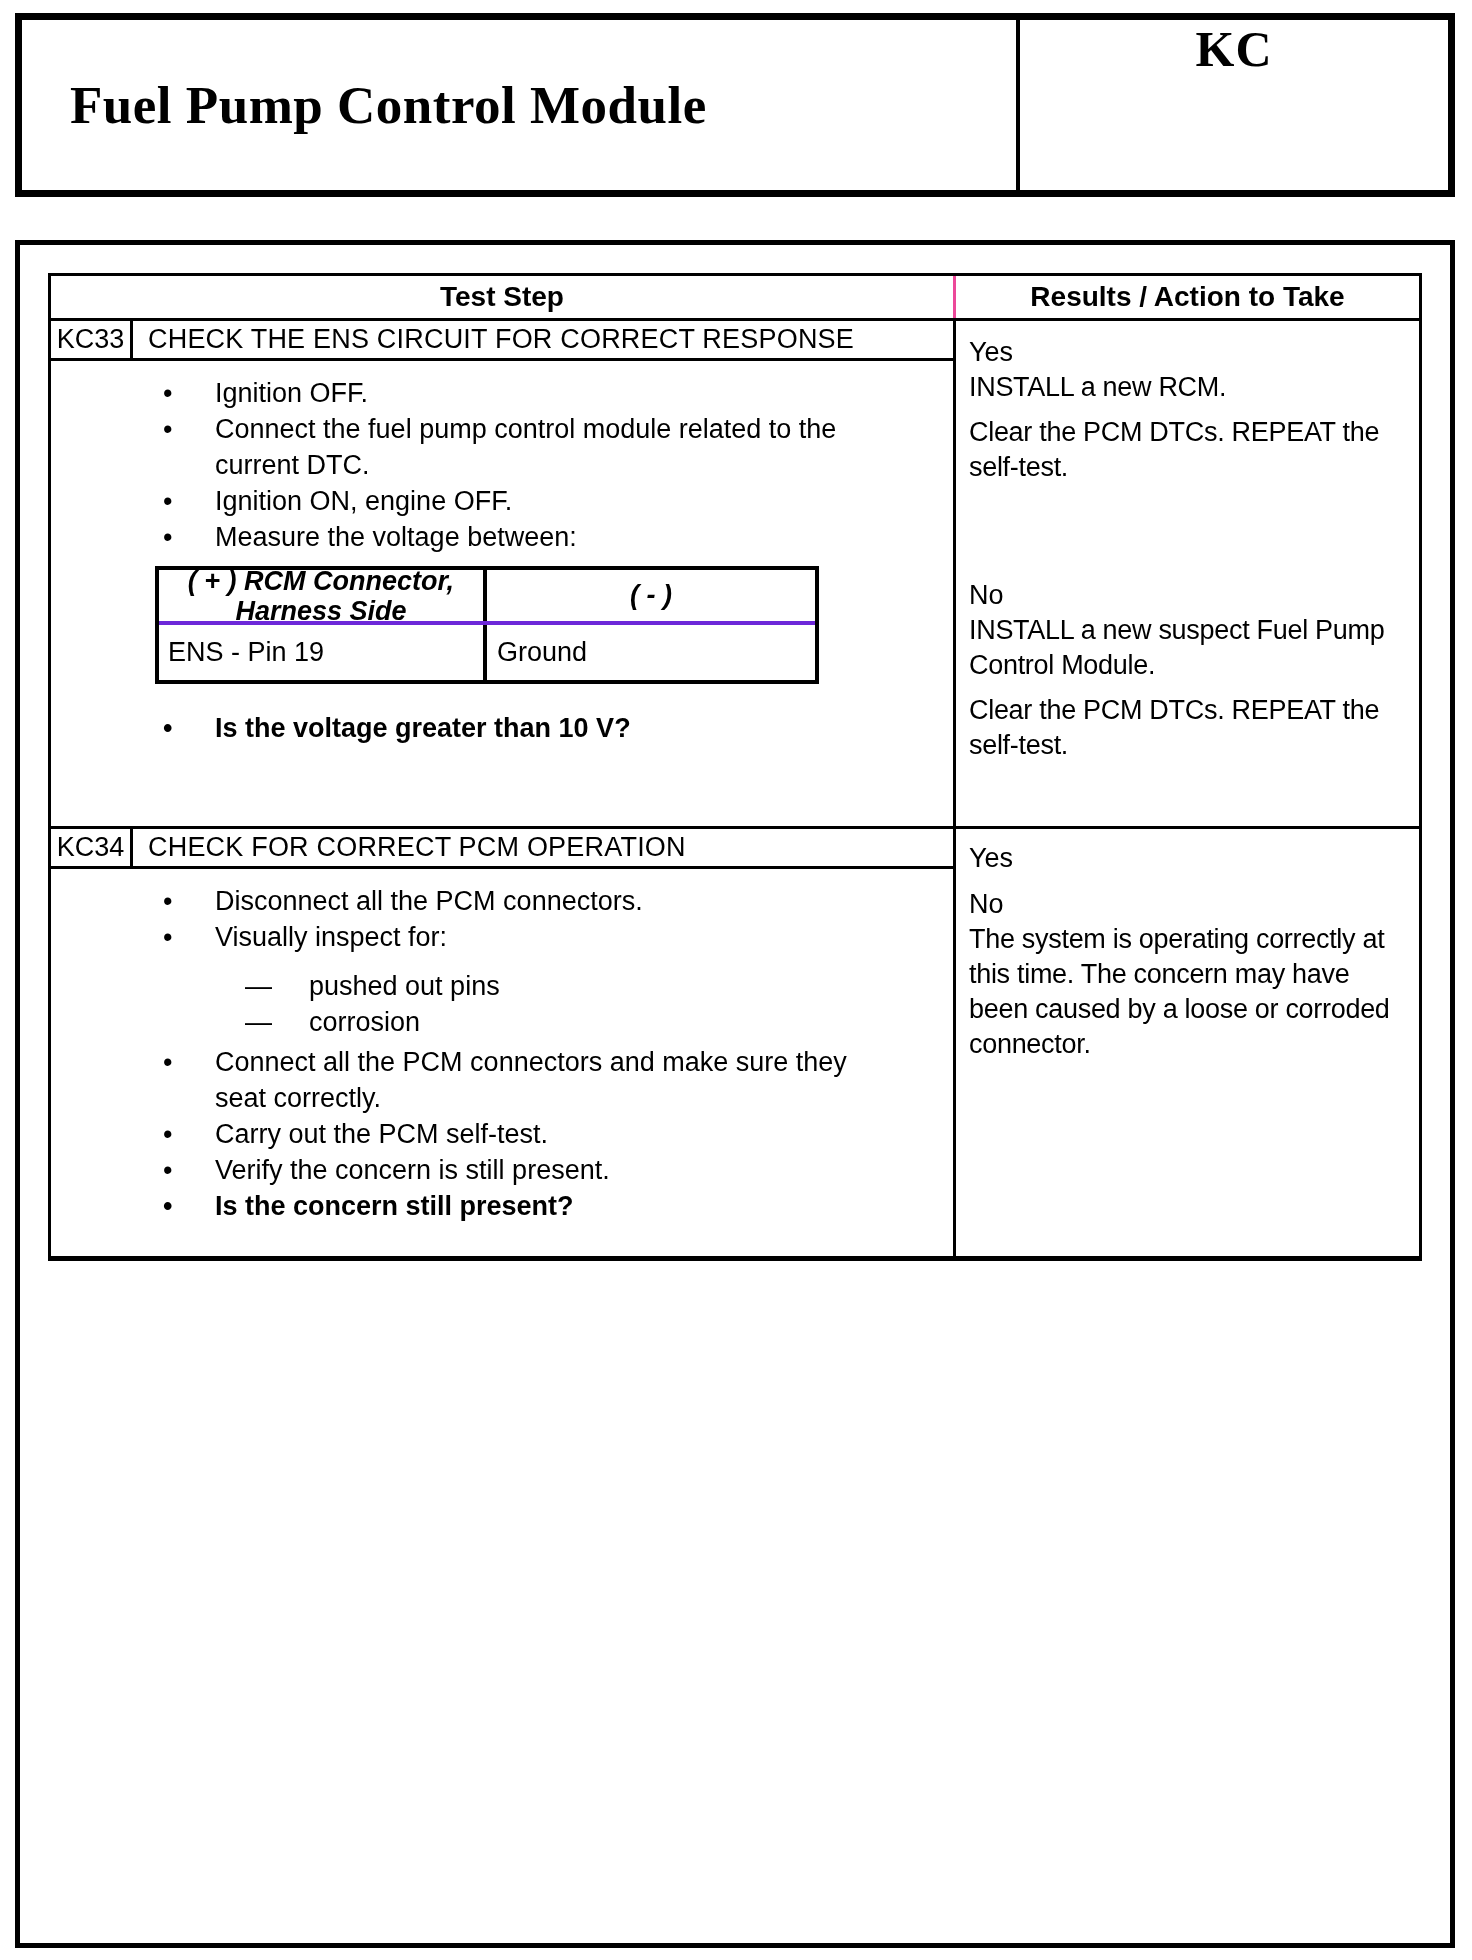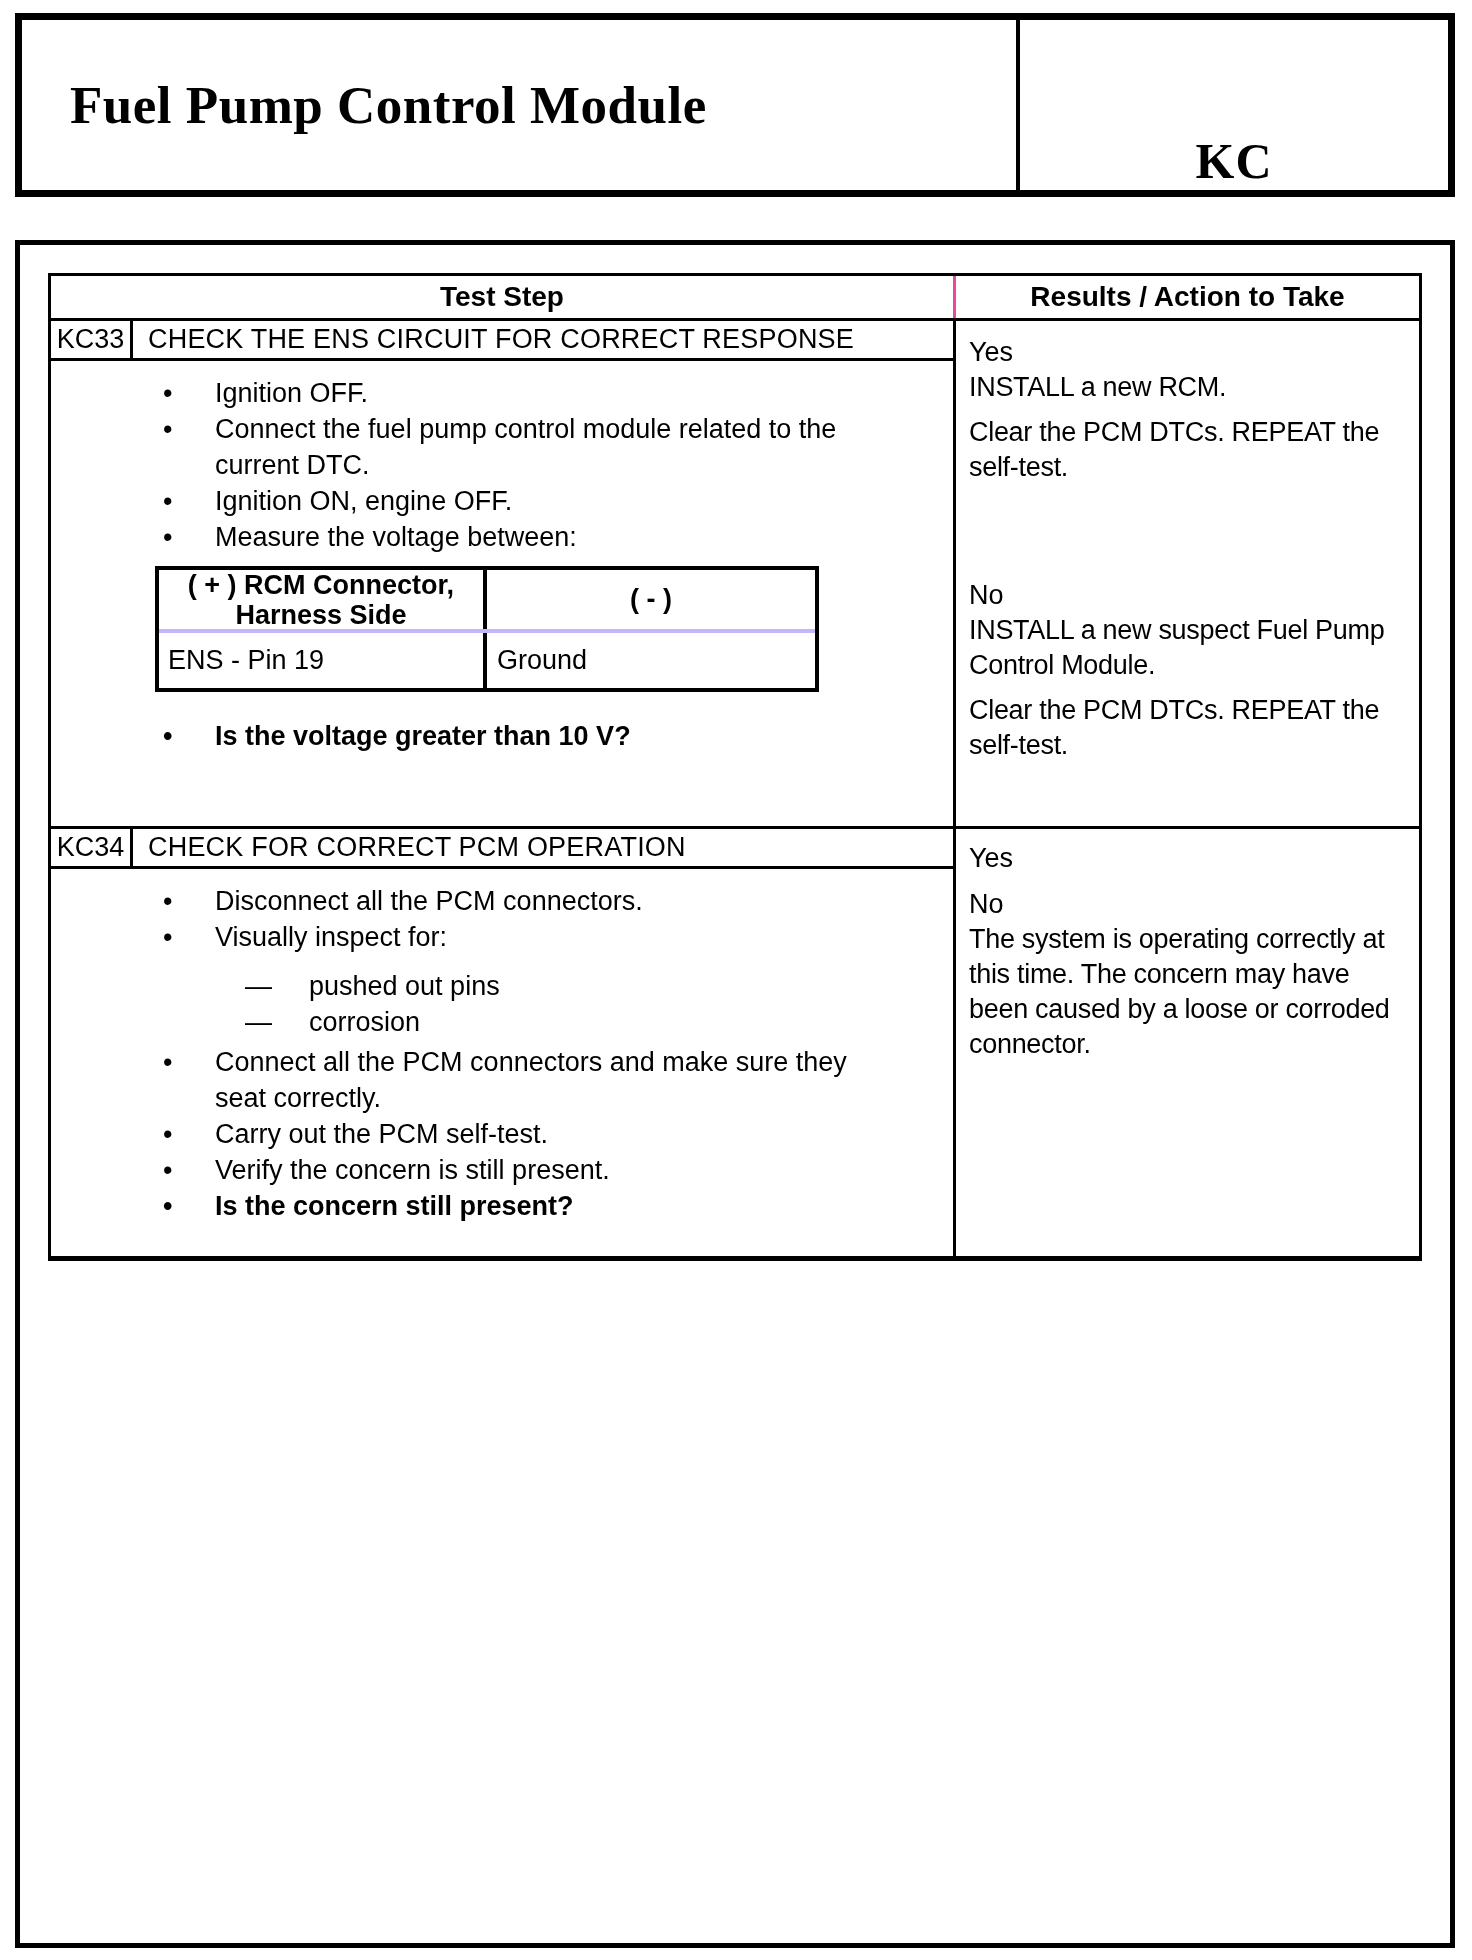--- a/index.html
+++ b/index.html
@@ -15,21 +15,21 @@
   }
   .header-left {
     flex:1; display:flex; align-items:center; padding-left:48px;
     border-right:4px solid #000;
   }
   .page-title {
     font-family:"Liberation Serif", serif; font-weight:bold; font-size:53px;
     letter-spacing:0.5px;
   }
   .header-right {
-    width:428px; display:flex; align-items:flex-end; justify-content:center;
+    width:428px; display:flex; align-items:flex-start; justify-content:center;
   }
   .section-code {
     font-family:"Liberation Serif", serif; font-weight:bold; font-size:50px;
     letter-spacing:1px;
   }
   
   .content-box {
     position:absolute; left:15px; top:240px; width:1440px; height:1708px;
     border:5px solid #000;
   }
@@ -66,21 +66,21 @@
   .bullet { display:flex; padding-left:112px; line-height:36px; }
   .bullet-marker { width:42px; flex:none; }
   .bullet-text { max-width:640px;margin-left:10px; }
   .bullet.question { margin-top:26px; font-weight:bold; }
   .sub-items { margin:13px 0 4px 0; }
   .sub-item { display:flex; padding-left:194px; line-height:36px; }
   .dash-marker { width:64px; flex:none; }
 
   
   .mini-table { margin:11px 0 0 104px; width:664px; border:4px solid #000; }
-  .mini-head { display:flex; height:63px; border-bottom:4px solid #c4b5fd; font-weight:bold; }
+  .mini-head { display:flex; height:55px; border-bottom:4px solid #6d28d9; font-weight:bold;font-style:italic; }
   .mini-head .mini-cell-1 {
     width:328px; border-right:4px solid #000;
     display:flex; align-items:center; justify-content:center;
     text-align:center; line-height:30px; padding:0 20px;
   }
   .mini-head .mini-cell-2 { flex:1; display:flex; align-items:center; justify-content:center; }
   .mini-row { display:flex; height:55px; }
   .mini-row .mini-cell-1 {
     width:328px; border-right:4px solid #000;
     display:flex; align-items:center; padding-left:9px;

